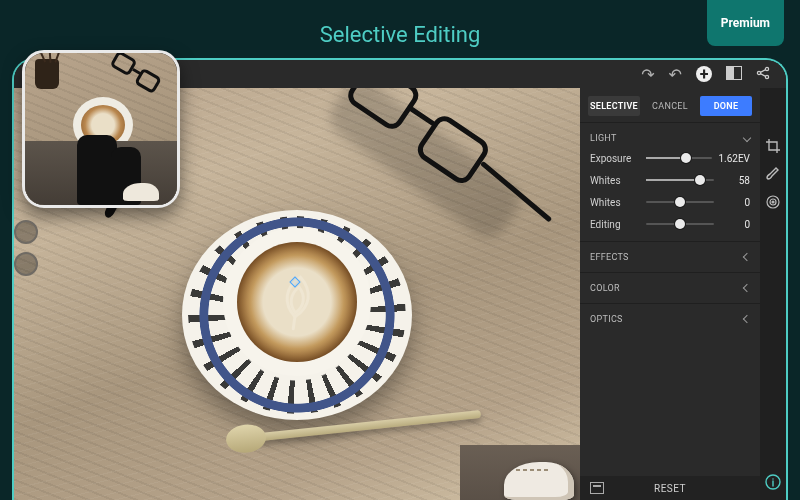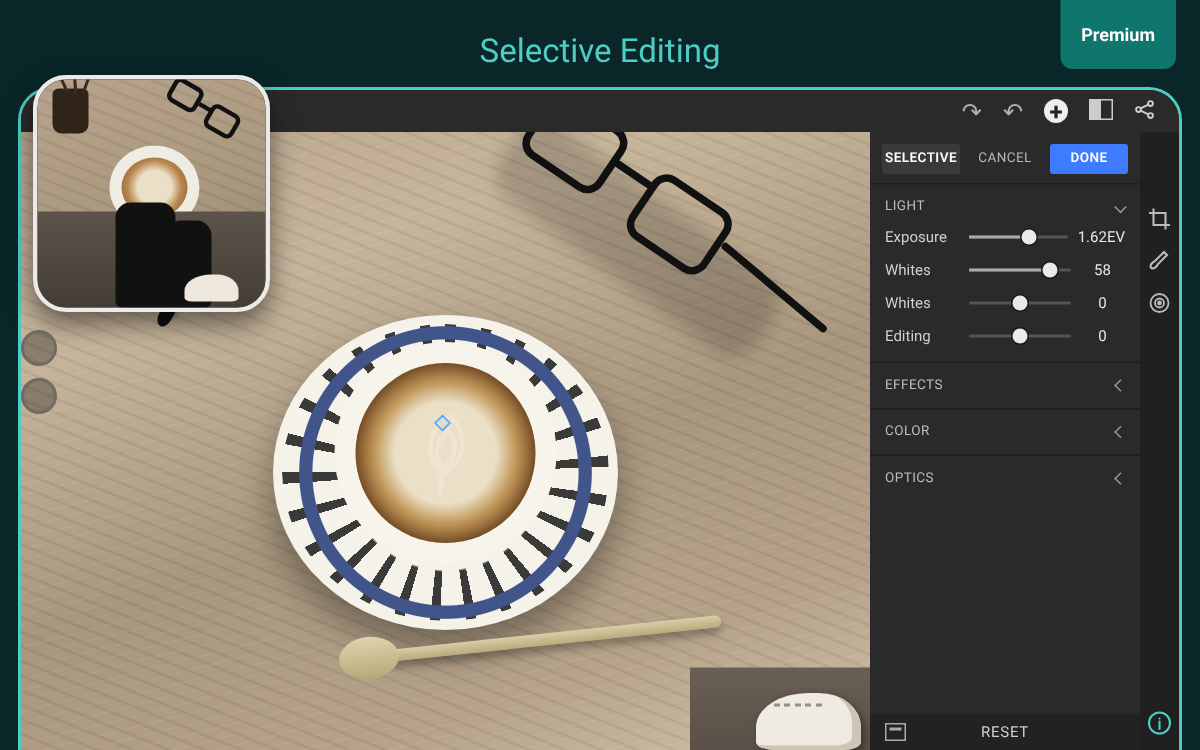--- a/index.html
+++ b/index.html
@@ -113,21 +113,21 @@
   .tab.cancel{color:#b8b8b8;}
   .tab.done{background:#3d7cff;color:#fff;font-weight:600;}
 
   .section{padding:6px 10px;border-top:1px solid #1f1f1f;}
   .section-header{display:flex;justify-content:space-between;align-items:center;color:#bdbdbd;font-size:9px;letter-spacing:.3px;height:18px;}
   .chev{width:6px;height:6px;border-right:1px solid #999;border-bottom:1px solid #999;transform:rotate(45deg);}
   .chev.left{transform:rotate(135deg);}
 
   .row{display:flex;align-items:center;justify-content:space-between;height:22px;}
   .row label{flex:0 0 50px;color:#cfcfcf;}
-  .row .val{flex:0 0 30px;text-align:center;color:#e8e8e8;}
+  .row .val{flex:0 0 30px;text-align:right;color:#e8e8e8;}
   .slider{flex:1;margin:0 6px;height:2px;background:#555;position:relative;border-radius:2px;}
   .slider .fill{position:absolute;left:0;top:0;bottom:0;background:#aaa;}
   .slider .knob{position:absolute;top:50%;width:10px;height:10px;border-radius:50%;background:#eaeaea;transform:translate(-50%,-50%);box-shadow:0 0 0 1px #1a1a1a;}
 
   
   .toolstrip{position:absolute;top:28px;right:0;bottom:0;width:26px;background:#202020;display:flex;flex-direction:column;align-items:center;gap:12px;padding-top:50px;color:#b0b0b0;}
   .tool{width:16px;height:16px;display:flex;align-items:center;justify-content:center;}
   .toolstrip .info{margin-top:auto;margin-bottom:10px;color:#4ecdc4;}
 
   .bottom-bar{position:absolute;left:0;right:0;bottom:0;height:24px;background:#222;display:flex;align-items:center;justify-content:center;color:#cfcfcf;font-size:10px;letter-spacing:.5px;}

